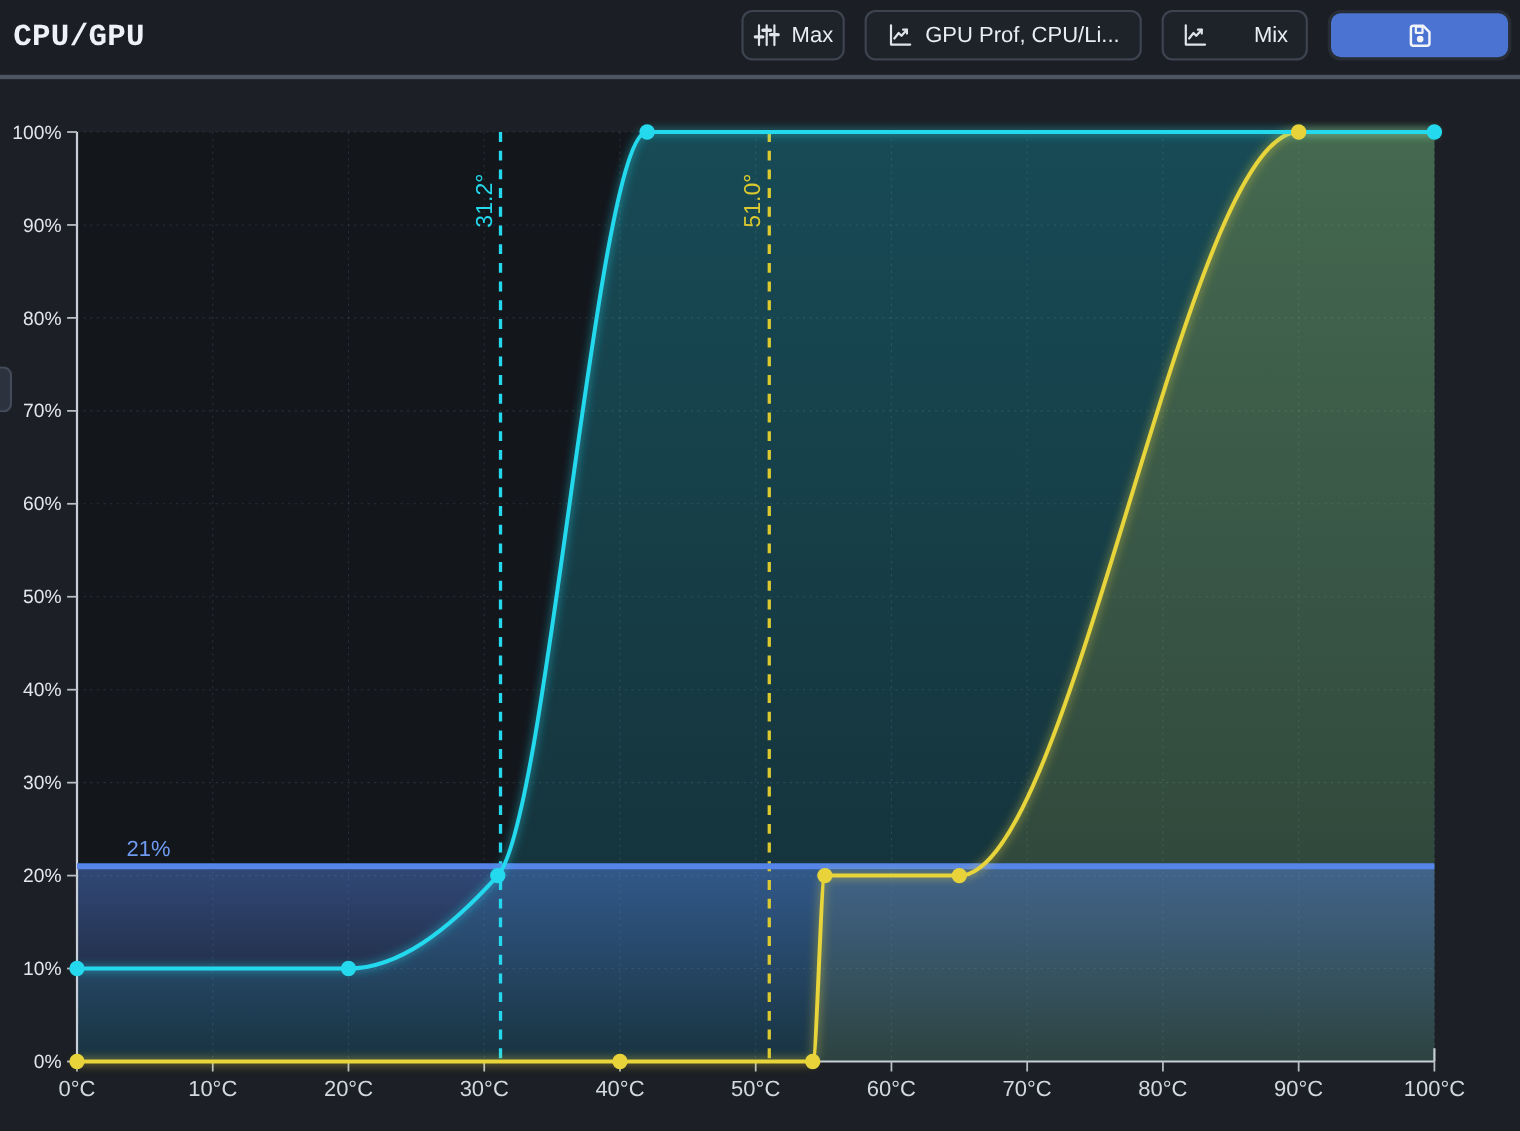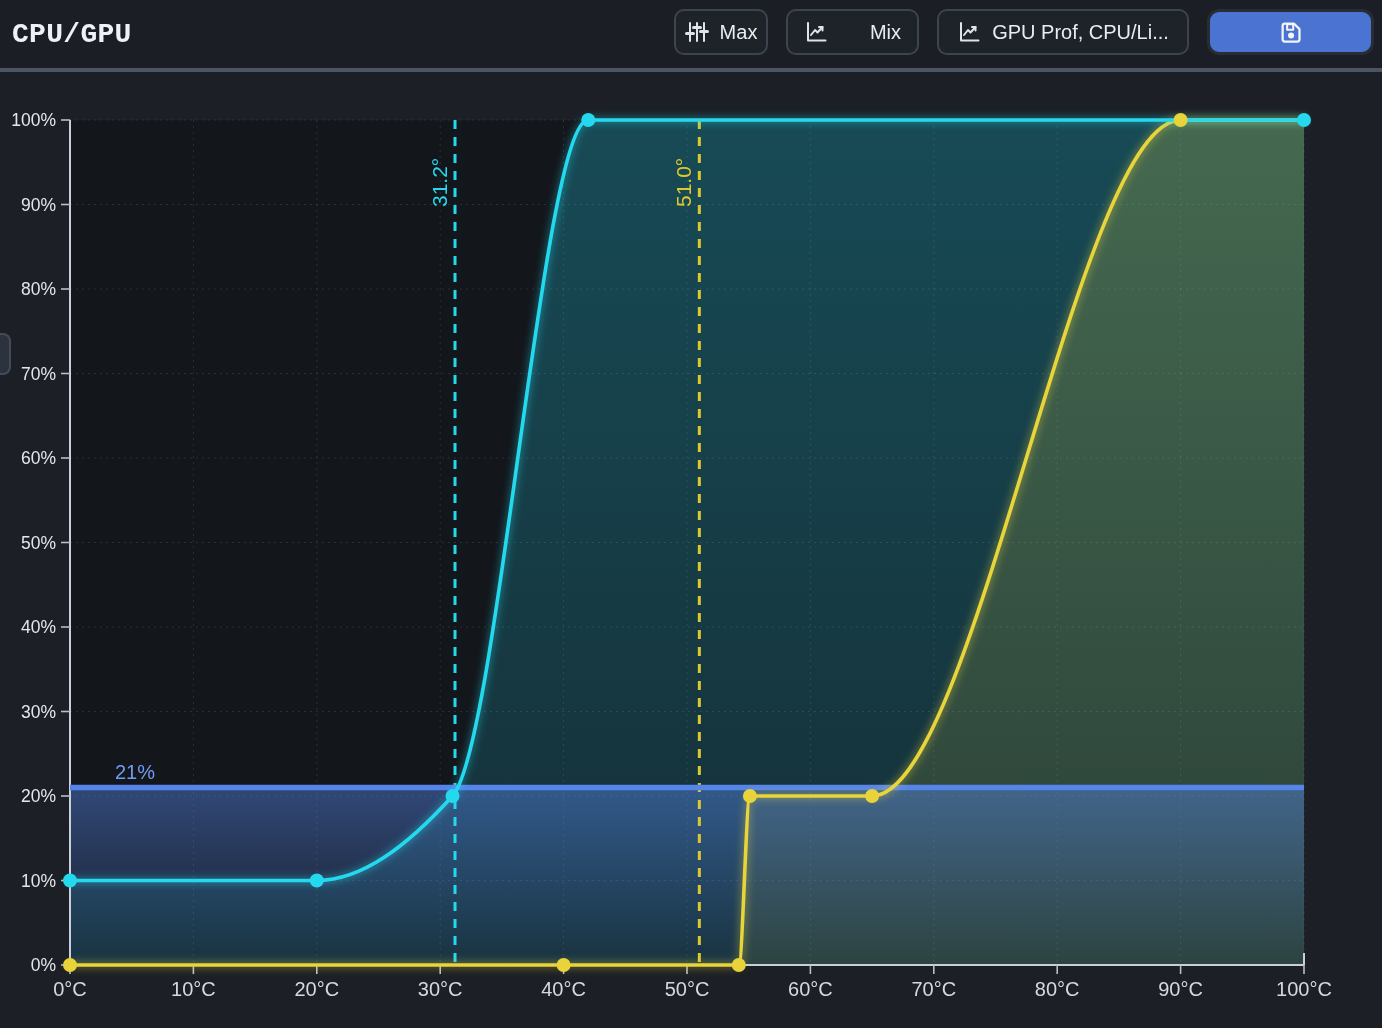--- a/index.html
+++ b/index.html
@@ -160,38 +160,38 @@
     <div class="toolbar">
 
       <button class="btn btn-max">
         <svg class="ic" viewBox="0 0 24 24">
           <path d="M5,3 V21 M12,3 V21 M19,3 V21"></path>
           <path d="M1.5,13.5 H8.5 M8.5,7.5 H15.5 M15.5,11.5 H22.5" stroke-width="3"></path>
         </svg>
         <span class="lbl">Max</span>
       </button>
 
+      <button class="btn btn-profile">
+        <svg class="ic" viewBox="0 0 24 24">
+          <path d="M4,3 V20.5 H21.5"></path>
+          <path d="M7,15 L11,10 L13.5,12.5 L18.5,7"></path>
+          <path d="M15,7 H18.5 V10.5"></path>
+        </svg>
+        <span class="lbl">GPU Prof, CPU/Li...</span>
+      </button>
+
       <button class="btn btn-mix">
         <svg class="ic" viewBox="0 0 24 24">
           <path d="M4,3 V20.5 H21.5"></path>
           <path d="M7,15 L11,10 L13.5,12.5 L18.5,7"></path>
           <path d="M15,7 H18.5 V10.5"></path>
         </svg>
         <span class="lbl">Mix</span>
       </button>
 
-      <button class="btn btn-profile">
-        <svg class="ic" viewBox="0 0 24 24">
-          <path d="M4,3 V20.5 H21.5"></path>
-          <path d="M7,15 L11,10 L13.5,12.5 L18.5,7"></path>
-          <path d="M15,7 H18.5 V10.5"></path>
-        </svg>
-        <span class="lbl">GPU Prof, CPU/Li...</span>
-      </button>
-
       <button class="btn btn-save">
         <svg class="ic ic-save" viewBox="0 0 24 24">
           <path d="M7,4 H15 L20,9 V18 C20,19.1 19.1,20 18,20 H7 C5.9,20 5,19.1 5,18 V6 C5,4.9 5.9,4 7,4 Z"></path>
           <rect x="9" y="4.6" width="5.4" height="5" stroke-width="1.8"></rect>
           <circle cx="12.5" cy="14.6" r="2.7" fill="#f2f4f8" stroke="none"></circle>
         </svg>
       </button>
 
     </div>
   </header>

